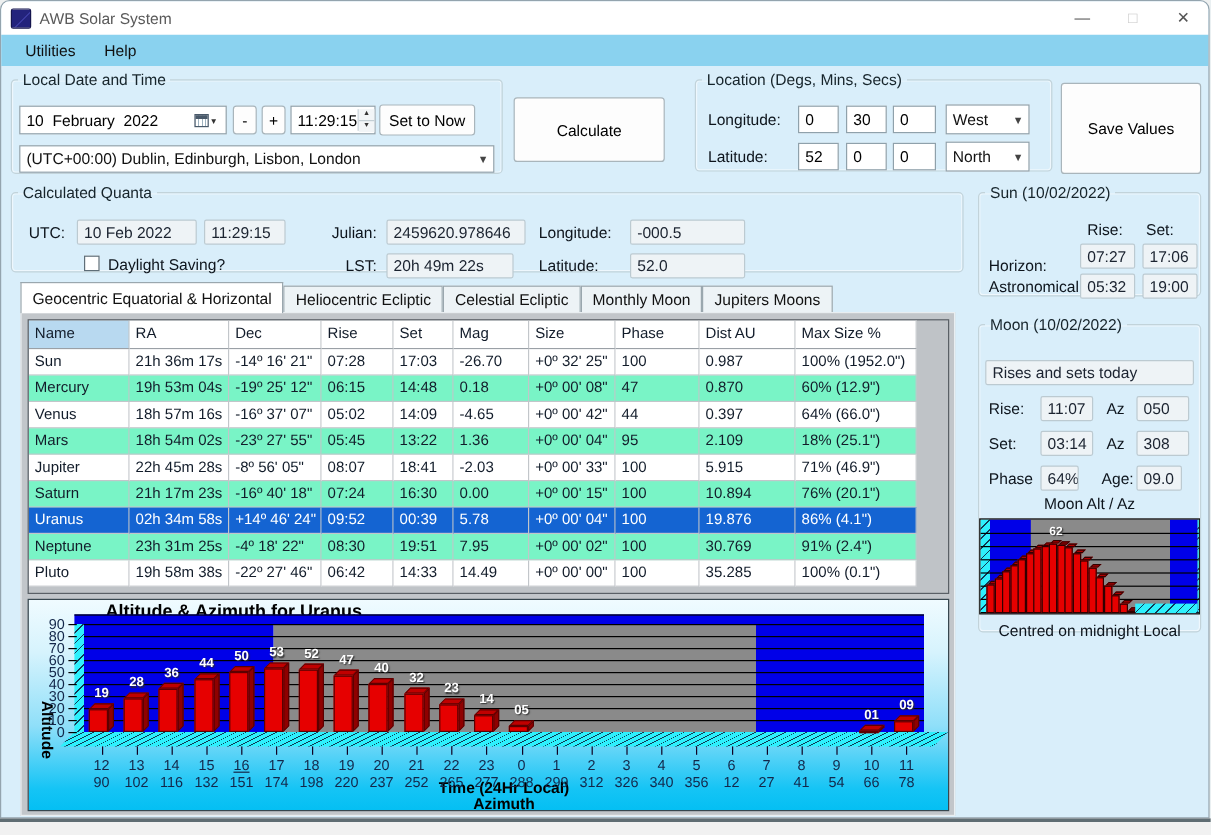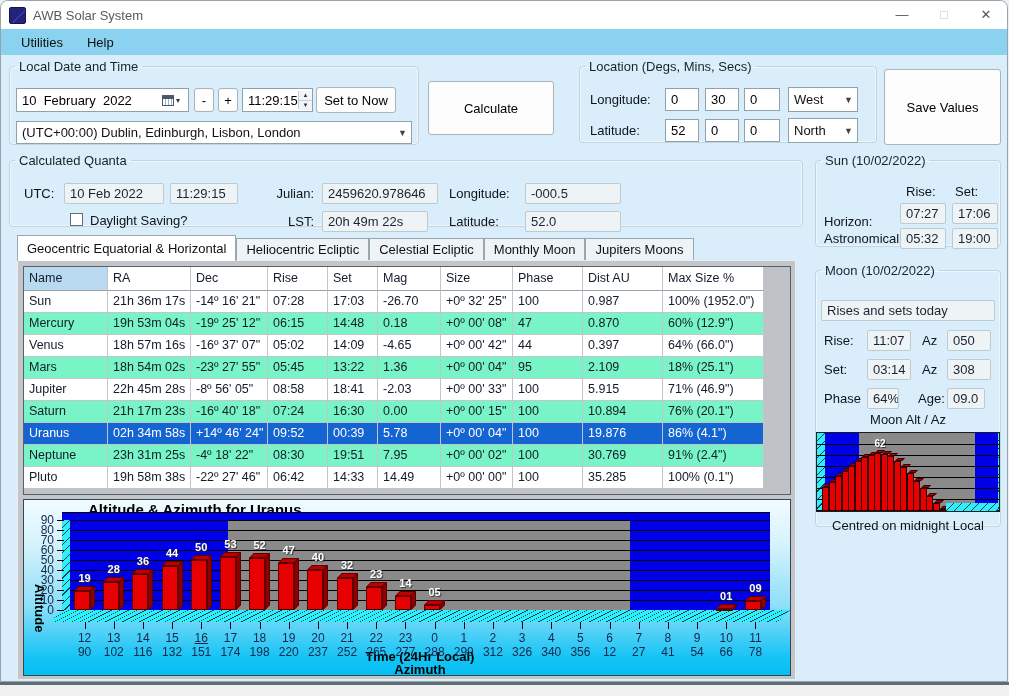--- a/index.html
+++ b/index.html
@@ -255,21 +255,21 @@
             <div class="tc c5">1.36</div>
             <div class="tc c6">+0º 00' 04"</div>
             <div class="tc c7">95</div>
             <div class="tc c8">2.109</div>
             <div class="tc c9">18% (25.1")</div>
           </div>
           <div class="trow white">
             <div class="tc c0">Jupiter</div>
             <div class="tc c1">22h 45m 28s</div>
             <div class="tc c2">-8º 56' 05"</div>
-            <div class="tc c3">08:58</div>
+            <div class="tc c3">08:07</div>
             <div class="tc c4">18:41</div>
             <div class="tc c5">-2.03</div>
             <div class="tc c6">+0º 00' 33"</div>
             <div class="tc c7">100</div>
             <div class="tc c8">5.915</div>
             <div class="tc c9">71% (46.9")</div>
           </div>
           <div class="trow mint">
             <div class="tc c0">Saturn</div>
             <div class="tc c1">21h 17m 23s</div>

